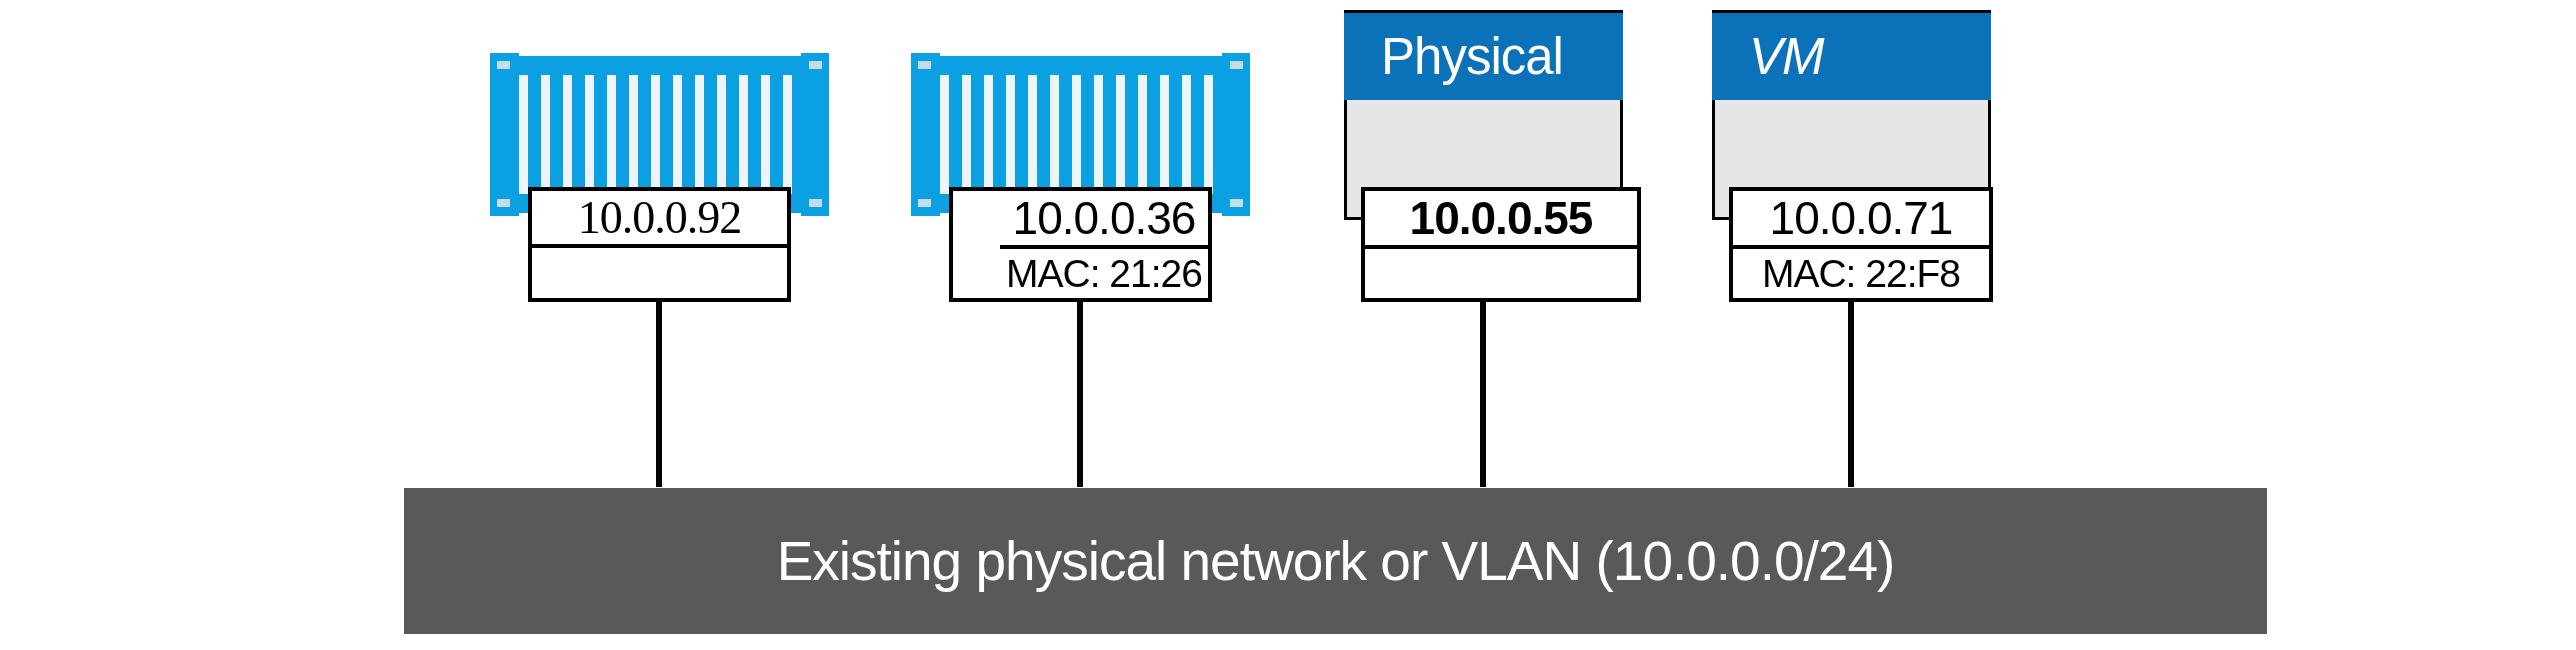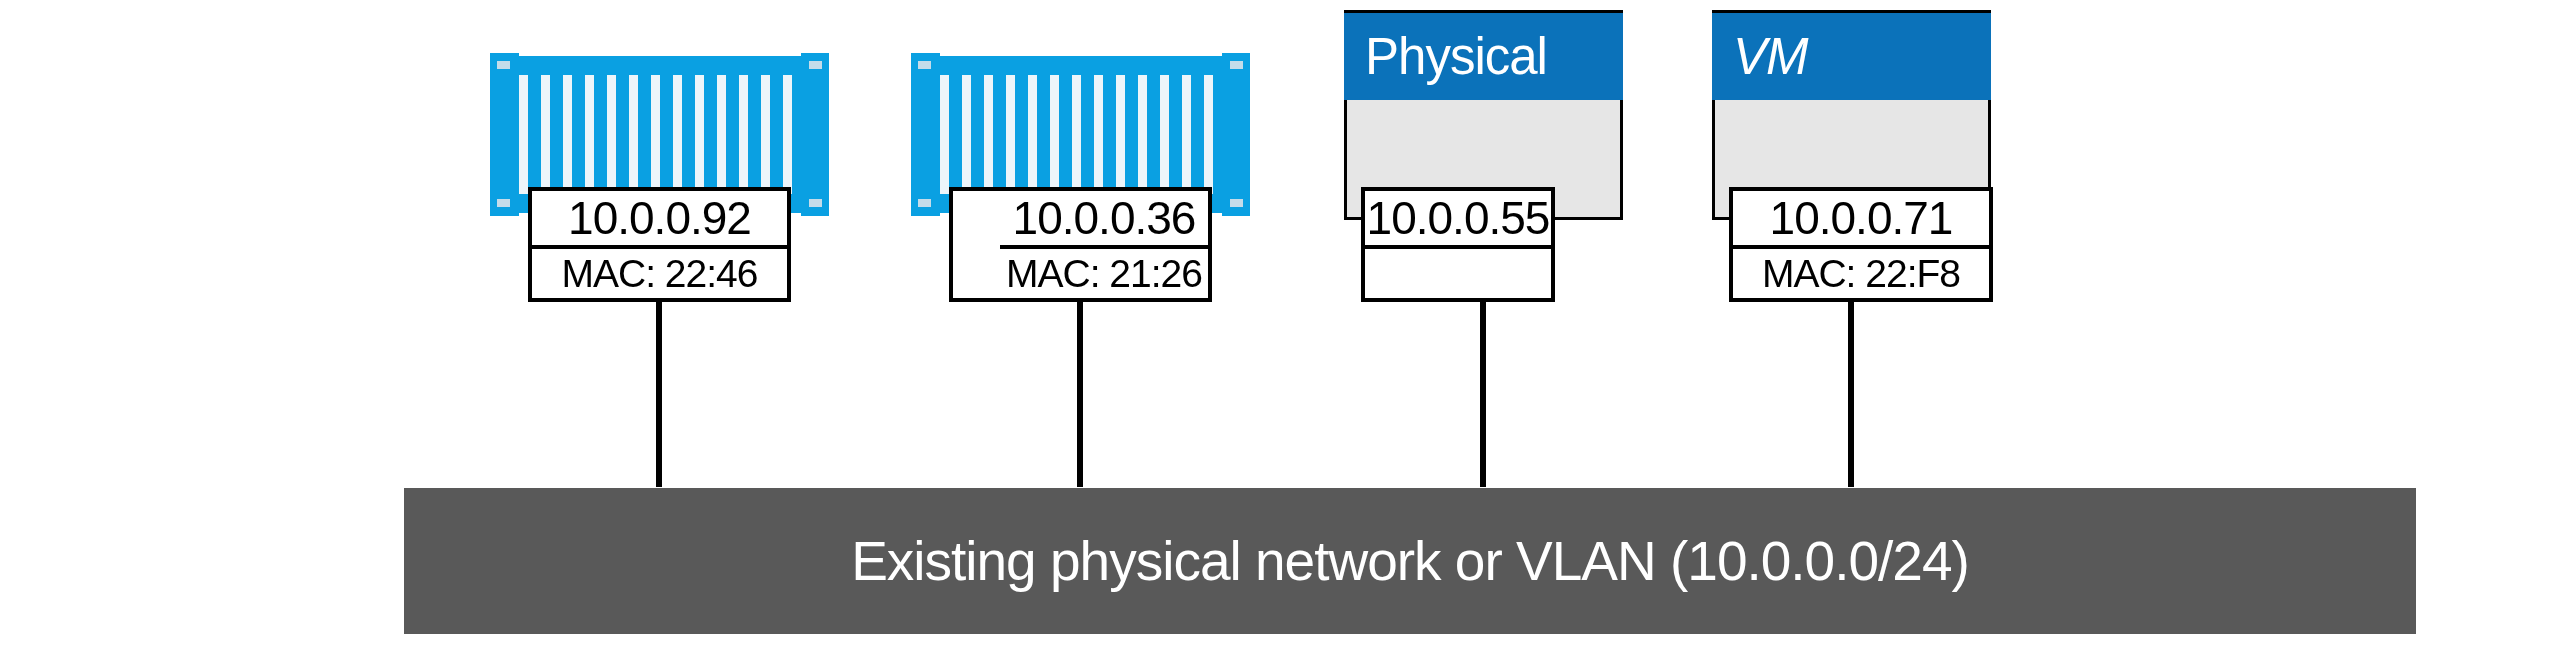--- a/index.html
+++ b/index.html
@@ -43,21 +43,21 @@
 
   
   .host-box{
     position:absolute;top:9.5px;width:279px;height:211px;
     border-top:3.8px solid var(--line-black);
     box-sizing:border-box;z-index:1;
   }
   .host-header{
     height:87px;background:var(--host-header-blue);
     color:#fff;font-size:51px;letter-spacing:-1px;
-    display:flex;align-items:center;padding-left:21px;
+    display:flex;align-items:center;padding-left:37px;
     box-sizing:border-box;
   }
   .host-body{
     height:120px;background:var(--host-body-gray);
     border:3.8px solid var(--line-black);border-top:none;
     box-sizing:border-box;
   }
 
   
   .label-group{
@@ -78,21 +78,21 @@
   }
 
   
   .connector{
     position:absolute;top:301px;height:186px;width:5.7px;
     background:var(--line-black);z-index:0;
   }
 
   
   .network-bar{
-    position:absolute;left:404px;top:488px;width:2012px;height:146px;
+    position:absolute;left:404px;top:488px;width:1863px;height:146px;
     background:var(--network-bar-gray);z-index:2;
     display:flex;align-items:center;justify-content:center;
   }
   .network-bar-label{
     color:#fff;font-size:55px;letter-spacing:-1px;white-space:nowrap;
   }
 </style>
 </head>
 <body>
 
@@ -102,23 +102,22 @@
     <div class="ci-stripes"></div>
     <div class="ci-rail ci-rail-top"></div>
     <div class="ci-rail ci-rail-bottom"></div>
     <div class="ci-post ci-post-left"></div>
     <div class="ci-post ci-post-right"></div>
     <div class="ci-corner tl"></div>
     <div class="ci-corner bl"></div>
     <div class="ci-corner tr"></div>
     <div class="ci-corner br"></div>
   </div>
-  <div class="label-group" style="left:528px;width:263px;">
+  <div class="label-group" style="left:528px;width:263px;font-family:Liberation Serif, serif;">
     <div class="label-ip">10.0.0.92</div>
-    <div class="label-mac">MAC: 22:46</div>
   </div>
   <div class="connector" style="left:656px;"></div>
 
   <div class="container-icon" style="left:911px;top:53px;">
     <div class="ci-stripes"></div>
     <div class="ci-rail ci-rail-top"></div>
     <div class="ci-rail ci-rail-bottom"></div>
     <div class="ci-post ci-post-left"></div>
     <div class="ci-post ci-post-right"></div>
     <div class="ci-corner tl"></div>
@@ -131,21 +130,21 @@
     <div class="label-mac">MAC: 21:26</div>
   </div>
   <div class="connector" style="left:1077px;"></div>
 
   <div class="host-box" style="left:1344px;">
     <div class="host-header">
       <span>Physical</span>
     </div>
     <div class="host-body"></div>
   </div>
-  <div class="label-group" style="left:1361px;width:194px;">
+  <div class="label-group" style="left:1361px;width:280px;font-weight:bold;">
     <div class="label-ip">10.0.0.55</div>
   </div>
   <div class="connector" style="left:1480px;"></div>
 
   <div class="host-box" style="left:1712px;font-style:italic;">
     <div class="host-header">
       <span>VM</span>
     </div>
     <div class="host-body"></div>
   </div>

